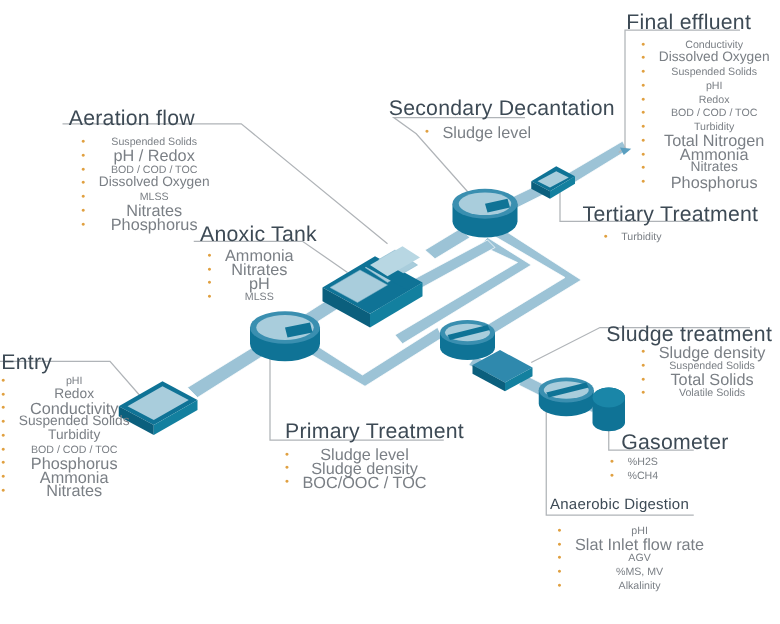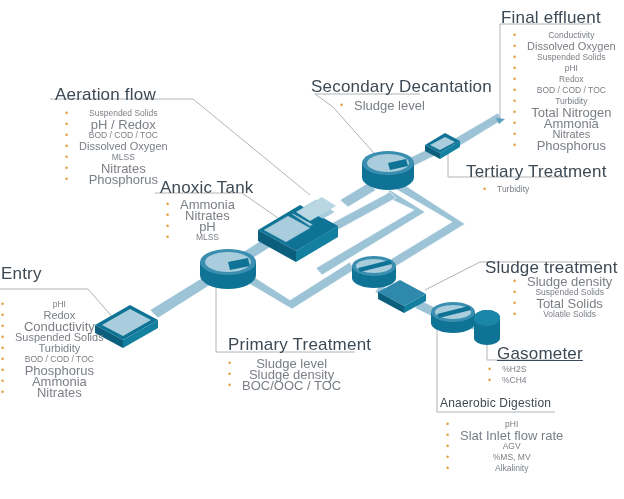--- a/index.html
+++ b/index.html
@@ -149,21 +149,21 @@
 </ul>
 
 <div class="title" style="left:160px;top:178px;">Anoxic Tank</div>
 <ul class="list" style="left:166px;top:199px;">
   <li class="s">Ammonia</li>
   <li class="s">Nitrates</li>
   <li class="s">pH</li>
   <li class="m">MLSS</li>
 </ul>
 
-<div class="title" style="left:1px;top:264px;">Entry</div>
+<div class="title" style="left:1px;top:280px;">Entry</div>
 <ul class="list" style="left:1px;top:299px;">
   <li class="m">pHI</li>
   <li class="l">Redox</li>
   <li class="s">Conductivity</li>
   <li class="l">Suspended Solids</li>
   <li class="l">Turbidity</li>
   <li class="m">BOD / COD / TOC</li>
   <li class="s">Phosphorus</li>
   <li class="s">Ammonia</li>
   <li class="s">Nitrates</li>
@@ -177,21 +177,21 @@
 </ul>
 
 <div class="title" style="left:485px;top:247px;margin-top:11px;">Sludge treatment</div>
 <ul class="list" style="left:513px;top:276px;">
   <li class="s">Sludge density</li>
   <li class="m">Suspended Solids</li>
   <li class="s">Total Solids</li>
   <li class="m">Volatile Solids</li>
 </ul>
 
-<div class="title" style="left:497px;top:344px;text-decoration:underline;">Gasometer</div>
+<div class="title" style="left:497px;top:344px;">Gasometer</div>
 <ul class="list" style="left:488px;top:364px;">
   <li class="m">%H2S</li>
   <li class="m">%CH4</li>
 </ul>
 
 <div class="title" style="left:440px;top:396px;font-size:12px;">Anaerobic Digestion</div>
 <ul class="list" style="left:446px;top:419px;">
   <li class="m">pHI</li>
   <li class="s">Slat Inlet flow rate</li>
   <li class="m">AGV</li>

